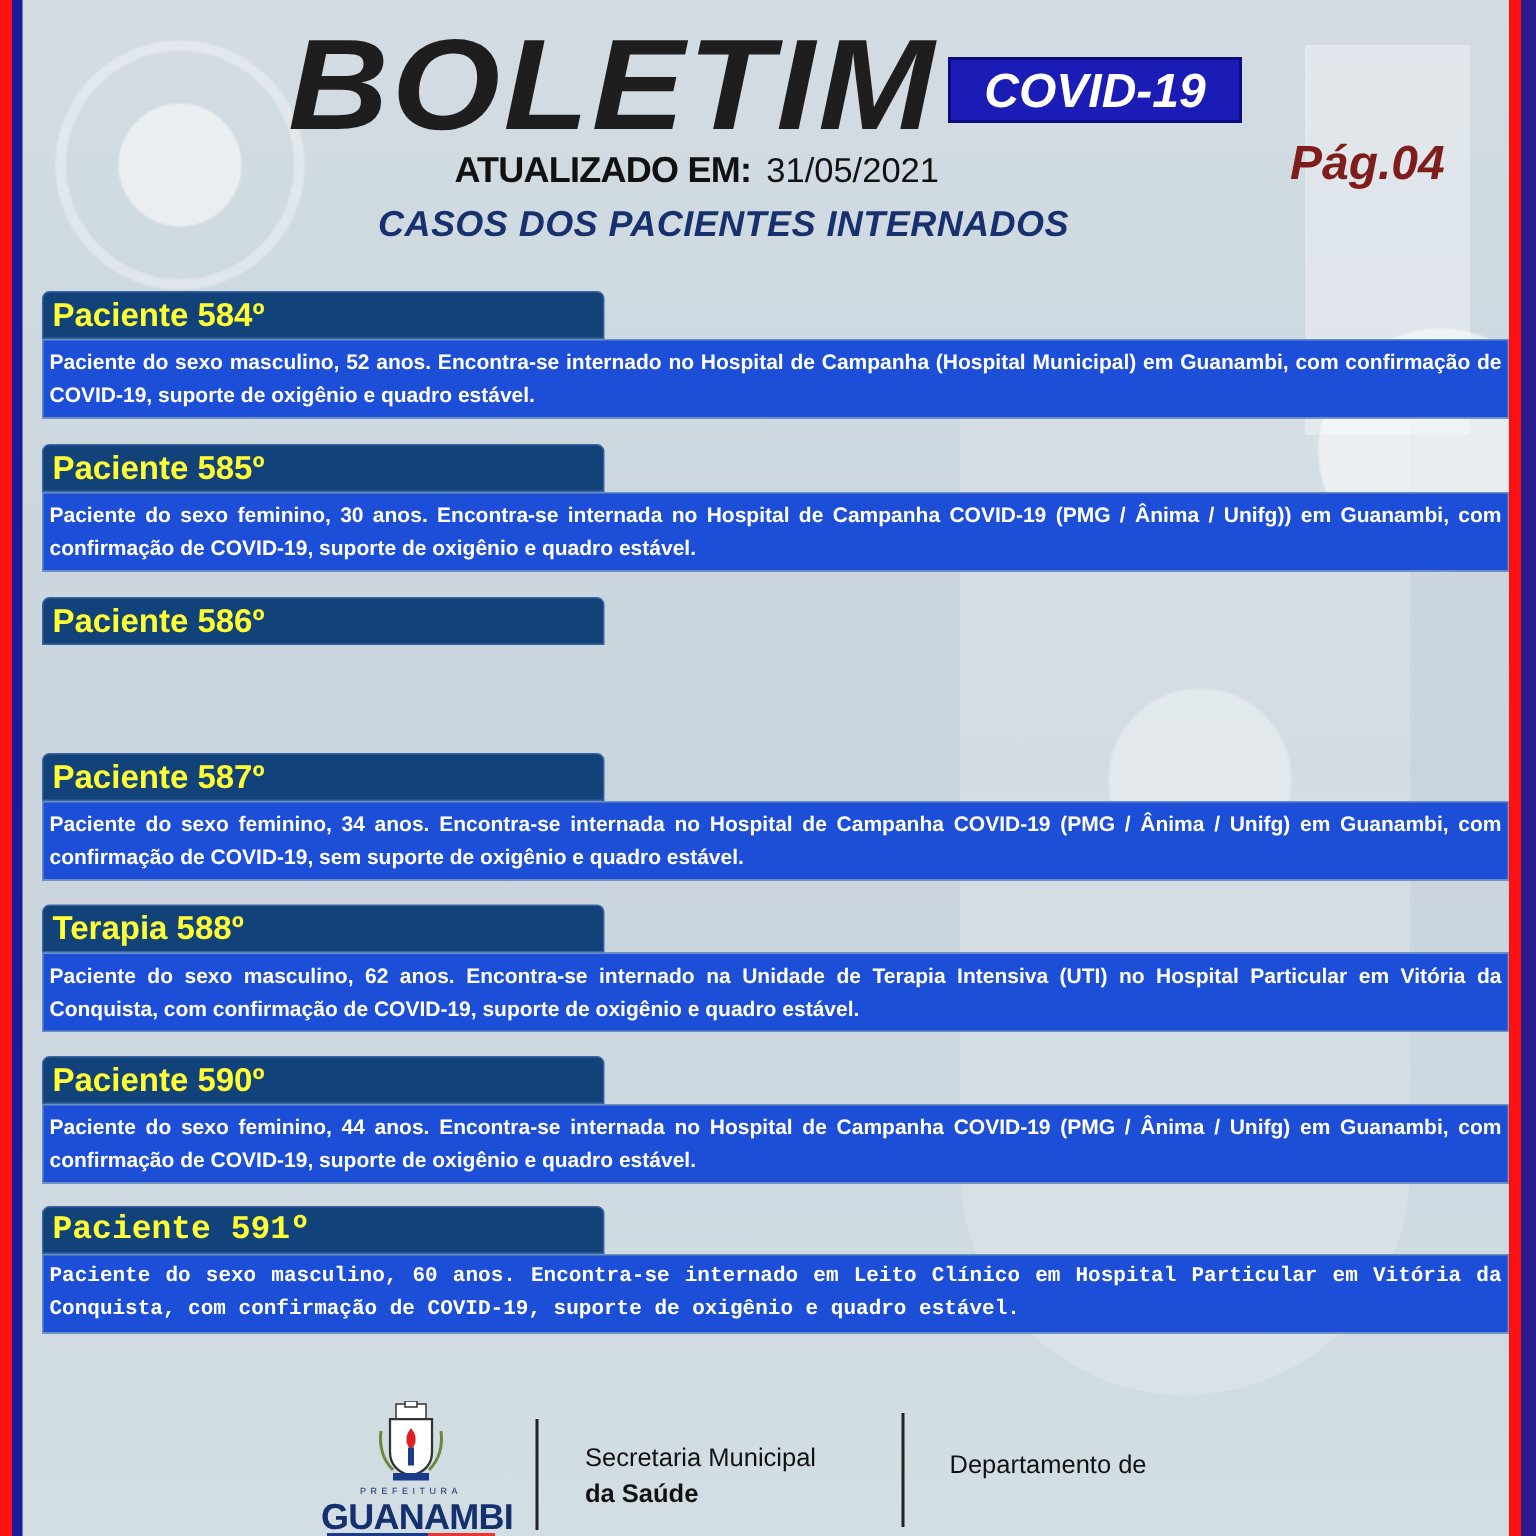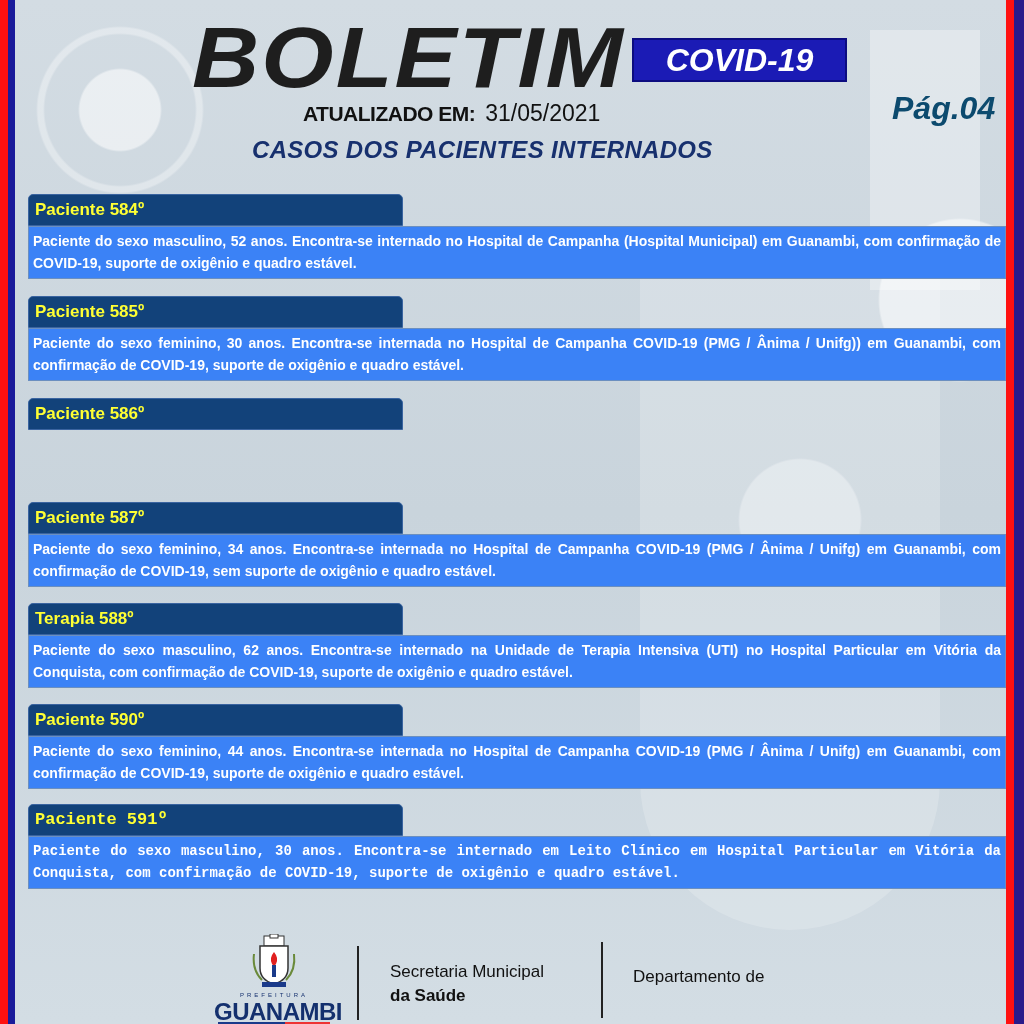--- a/index.html
+++ b/index.html
@@ -31,55 +31,54 @@
     font-family: "Liberation Sans", sans-serif;
     font-weight: 900; font-style: italic;
     font-size: 86px; letter-spacing: 2px;
     color: #1e1e1e;
     line-height: 1;
     transform: scaleX(1.08);
     transform-origin: left top;
   }
   .covid-badge {
     position: absolute; left: 632px; top: 38px;
-    width: 215px; height: 44px;
+    width: 196px; height: 44px;
     background: #1b1bb5;
     border: 2px solid #0c0c80;
     color: #fff; font-weight: 700; font-style: italic;
     font-size: 32px; line-height: 40px; text-align: center;
   }
   .updated {
     position: absolute; left: 303px; top: 100px;
     font-weight: 700; color: #111;
   }
-  .updated .lbl { font-size: 21px; letter-spacing: -0.5px; }
+  .updated .lbl { font-size: 24px; letter-spacing: -0.5px; }
   .updated .date { font-size: 23px; font-weight: 400; margin-left: 10px; }
   .page-num {
     position: absolute; left: 860px; top: 90px;
     font-size: 32px; font-weight: 900; font-style: italic;
-    color: #0c4a6e;
-    margin-left: 32px;
+    color: #7f1d1d;
   }
   .subtitle {
     position: absolute; left: 252px; top: 136px;
     font-size: 24px; font-weight: 700; font-style: italic;
     color: #17306e; letter-spacing: 0.3px;
   }
 
   .patient { position: absolute; left: 28px; width: 978px; }
   .p-head {
     width: 375px; height: 32px;
     background: #12427a;
     border-radius: 5px 5px 0 0;
     border: 1px solid #3a64a0;
     color: #ffff33; font-weight: 700;
-    font-size: 17px; line-height: 30px; padding-left: 6px;
+    font-size: 22px; line-height: 30px; padding-left: 6px;
   }
   .p-body {
-    background: #3b82f6;
+    background: #1d4ed8;
     border: 1px solid #6b8fc0;
     color: #fff; font-weight: 700;
     font-size: 14px; line-height: 22px;
     padding: 3px 4px 4px 4px;
     text-align: justify;
     text-align-last: left;
   }
 
   .footer-logo {
     position: absolute; left: 214px; top: 930px; width: 120px; height: 94px;
@@ -144,21 +143,21 @@
 <div class="patient" style="top:603px;">
   <div class="p-head">Terapia 588º</div>
   <div class="p-body">Paciente do sexo masculino, 62 anos. Encontra-se internado na Unidade de Terapia Intensiva (UTI) no Hospital Particular em Vitória da Conquista, com confirmação de COVID-19, suporte de oxigênio e quadro estável.</div>
 </div>
 <div class="patient" style="top:704px;">
   <div class="p-head">Paciente 590º</div>
   <div class="p-body">Paciente do sexo feminino, 44 anos. Encontra-se internada no Hospital de Campanha COVID-19 (PMG / Ânima / Unifg) em Guanambi, com confirmação de COVID-19, suporte de oxigênio e quadro estável.</div>
 </div>
 <div class="patient" style="top:804px;font-family:Liberation Mono, monospace;">
   <div class="p-head">Paciente 591º</div>
-  <div class="p-body">Paciente do sexo masculino, 30 anos. Encontra-se internado em Leito Clínico em Hospital Particular em Vitória da Conquista, com confirmação de COVID-19, suporte de oxigênio e quadro estável.</div>
+  <div class="p-body">Paciente do sexo masculino, 60 anos. Encontra-se internado em Leito Clínico em Hospital Particular em Vitória da Conquista, com confirmação de COVID-19, suporte de oxigênio e quadro estável.</div>
 </div>
 
 <div class="footer-logo">
   <svg class="crest" viewBox="0 0 52 56">
     <rect x="16" y="2" width="20" height="10" fill="#fff" stroke="#333" stroke-width="1"></rect>
     <rect x="22" y="0" width="8" height="4" fill="#fff" stroke="#333" stroke-width="1"></rect>
     <path d="M12 12 H40 V34 Q40 46 26 50 Q12 46 12 34 Z" fill="#fff" stroke="#333" stroke-width="1.5"></path>
     <path d="M26 18 Q31 24 28 30 Q26 33 24 30 Q21 24 26 18 Z" fill="#e02020"></path>
     <rect x="24" y="31" width="4" height="12" fill="#1a3a8a"></rect>
     <path d="M6 20 Q4 36 14 46" stroke="#6a8a3a" stroke-width="2" fill="none"></path>

